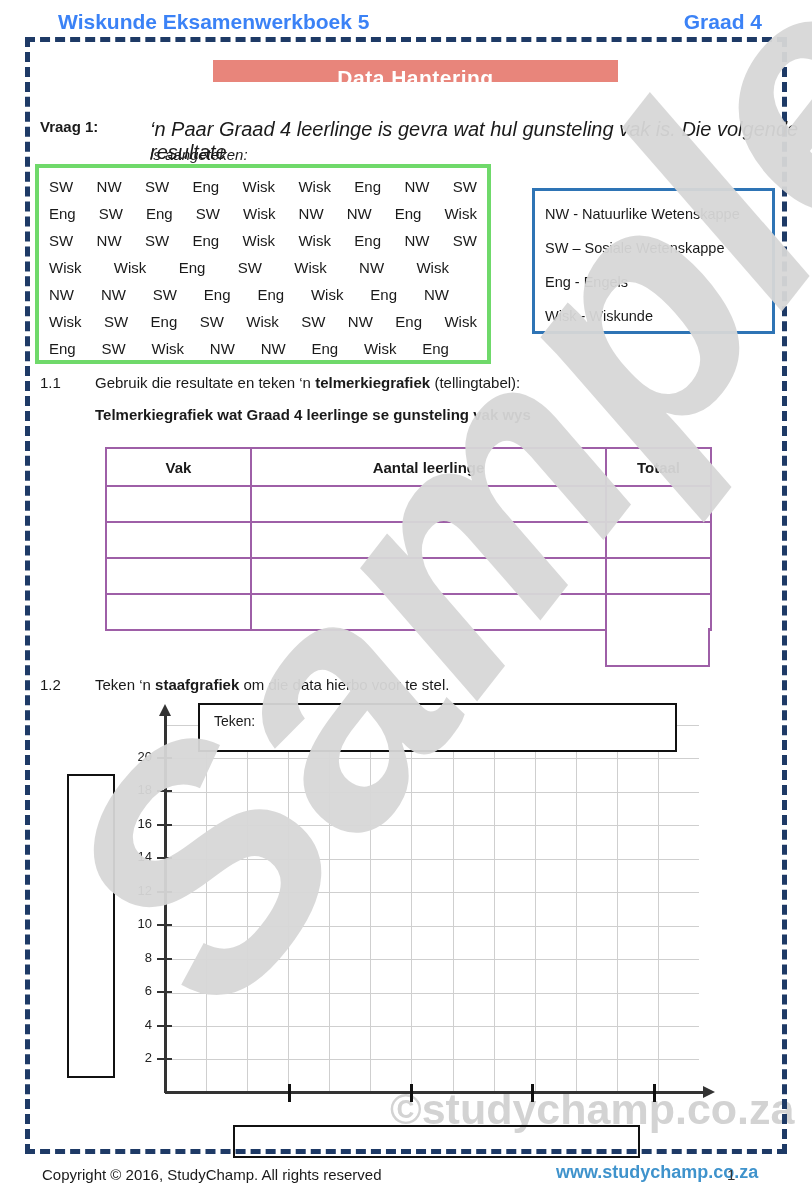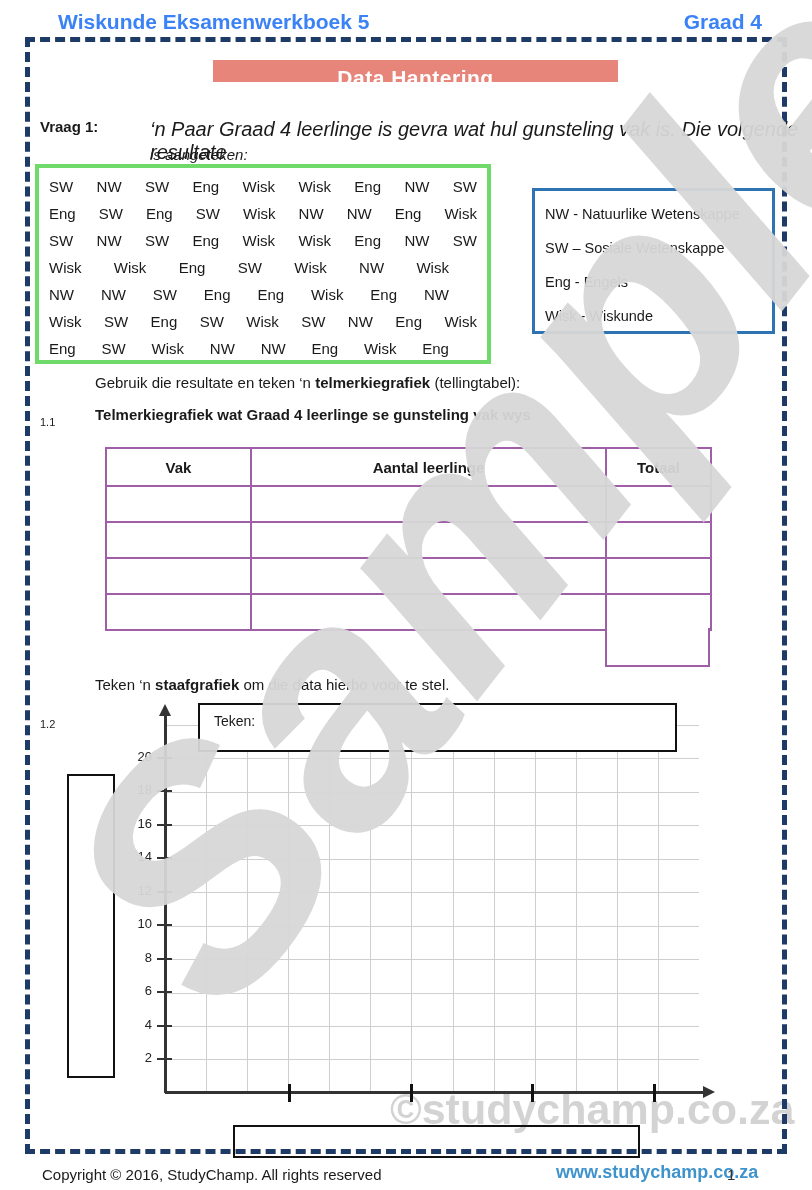--- a/index.html
+++ b/index.html
@@ -41,21 +41,21 @@
   .data-row.short{padding-right:28px;}
 
   
   .legend-box{
     left:532px;top:188px;width:243px;height:146px;box-sizing:border-box;
     border:3px solid #2e74b5;padding:6px 0 0 10px;
   }
   .legend-box span{display:block;font-size:14.5px;line-height:34px;}
 
   
-  .sec-num{left:40px;font-size:11px;margin-top:42px;}
+  .sec-num{left:40px;font-size:15px;}
   .sec-text{left:95px;font-size:15px;}
   .sec-text b{font-weight:bold;}
   .subtitle{left:95px;top:406px;font-size:15px;font-weight:bold;}
 
   
   .table-wrap{left:105px;top:447px;width:605px;}
   table.tally{border-collapse:collapse;table-layout:fixed;width:605px;}
   table.tally td{border:2.5px solid #9e5fa7;padding:0;}
   table.tally td.hd{height:36px;font-size:15px;font-weight:bold;text-align:center;margin-top:32px;}
   table.tally td.empty{height:34px;}

